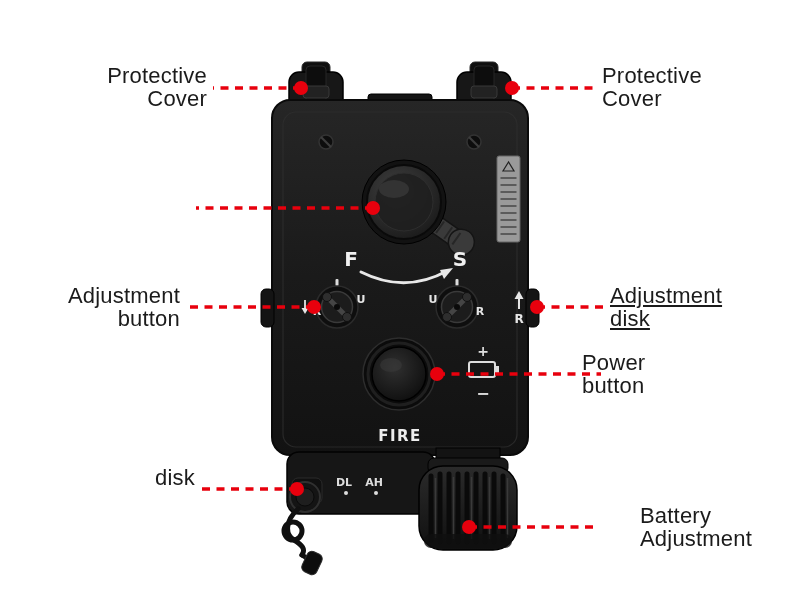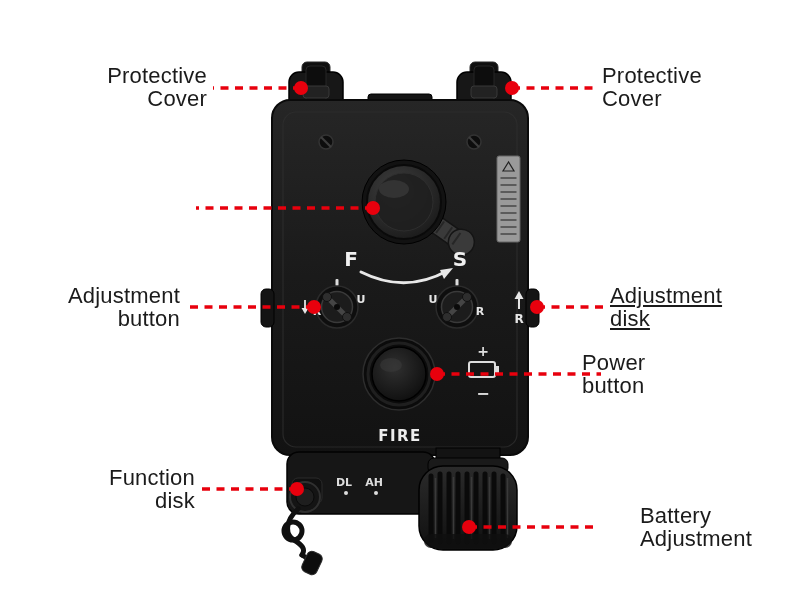--- a/index.html
+++ b/index.html
@@ -242,21 +242,20 @@
     <span>Protective</span>
     <span>Cover</span>
   </div>
   <div class="callout align-right" style="left:28px;top:185px;width:160px;">
   </div>
   <div class="callout align-right" style="left:60px;top:284px;width:120px;">
     <span>Adjustment</span>
     <span>button</span>
   </div>
   <div class="callout align-right" style="left:95px;top:466px;width:100px;">
-    <span>Function</span>
     <span>disk</span>
   </div>
   <div class="callout align-left" style="left:602px;top:64px;width:150px;">
     <span>Protective</span>
     <span>Cover</span>
   </div>
   <div class="callout align-left" style="left:610px;top:284px;width:150px;text-decoration:underline;">
     <span>Adjustment</span>
     <span>disk</span>
   </div>

